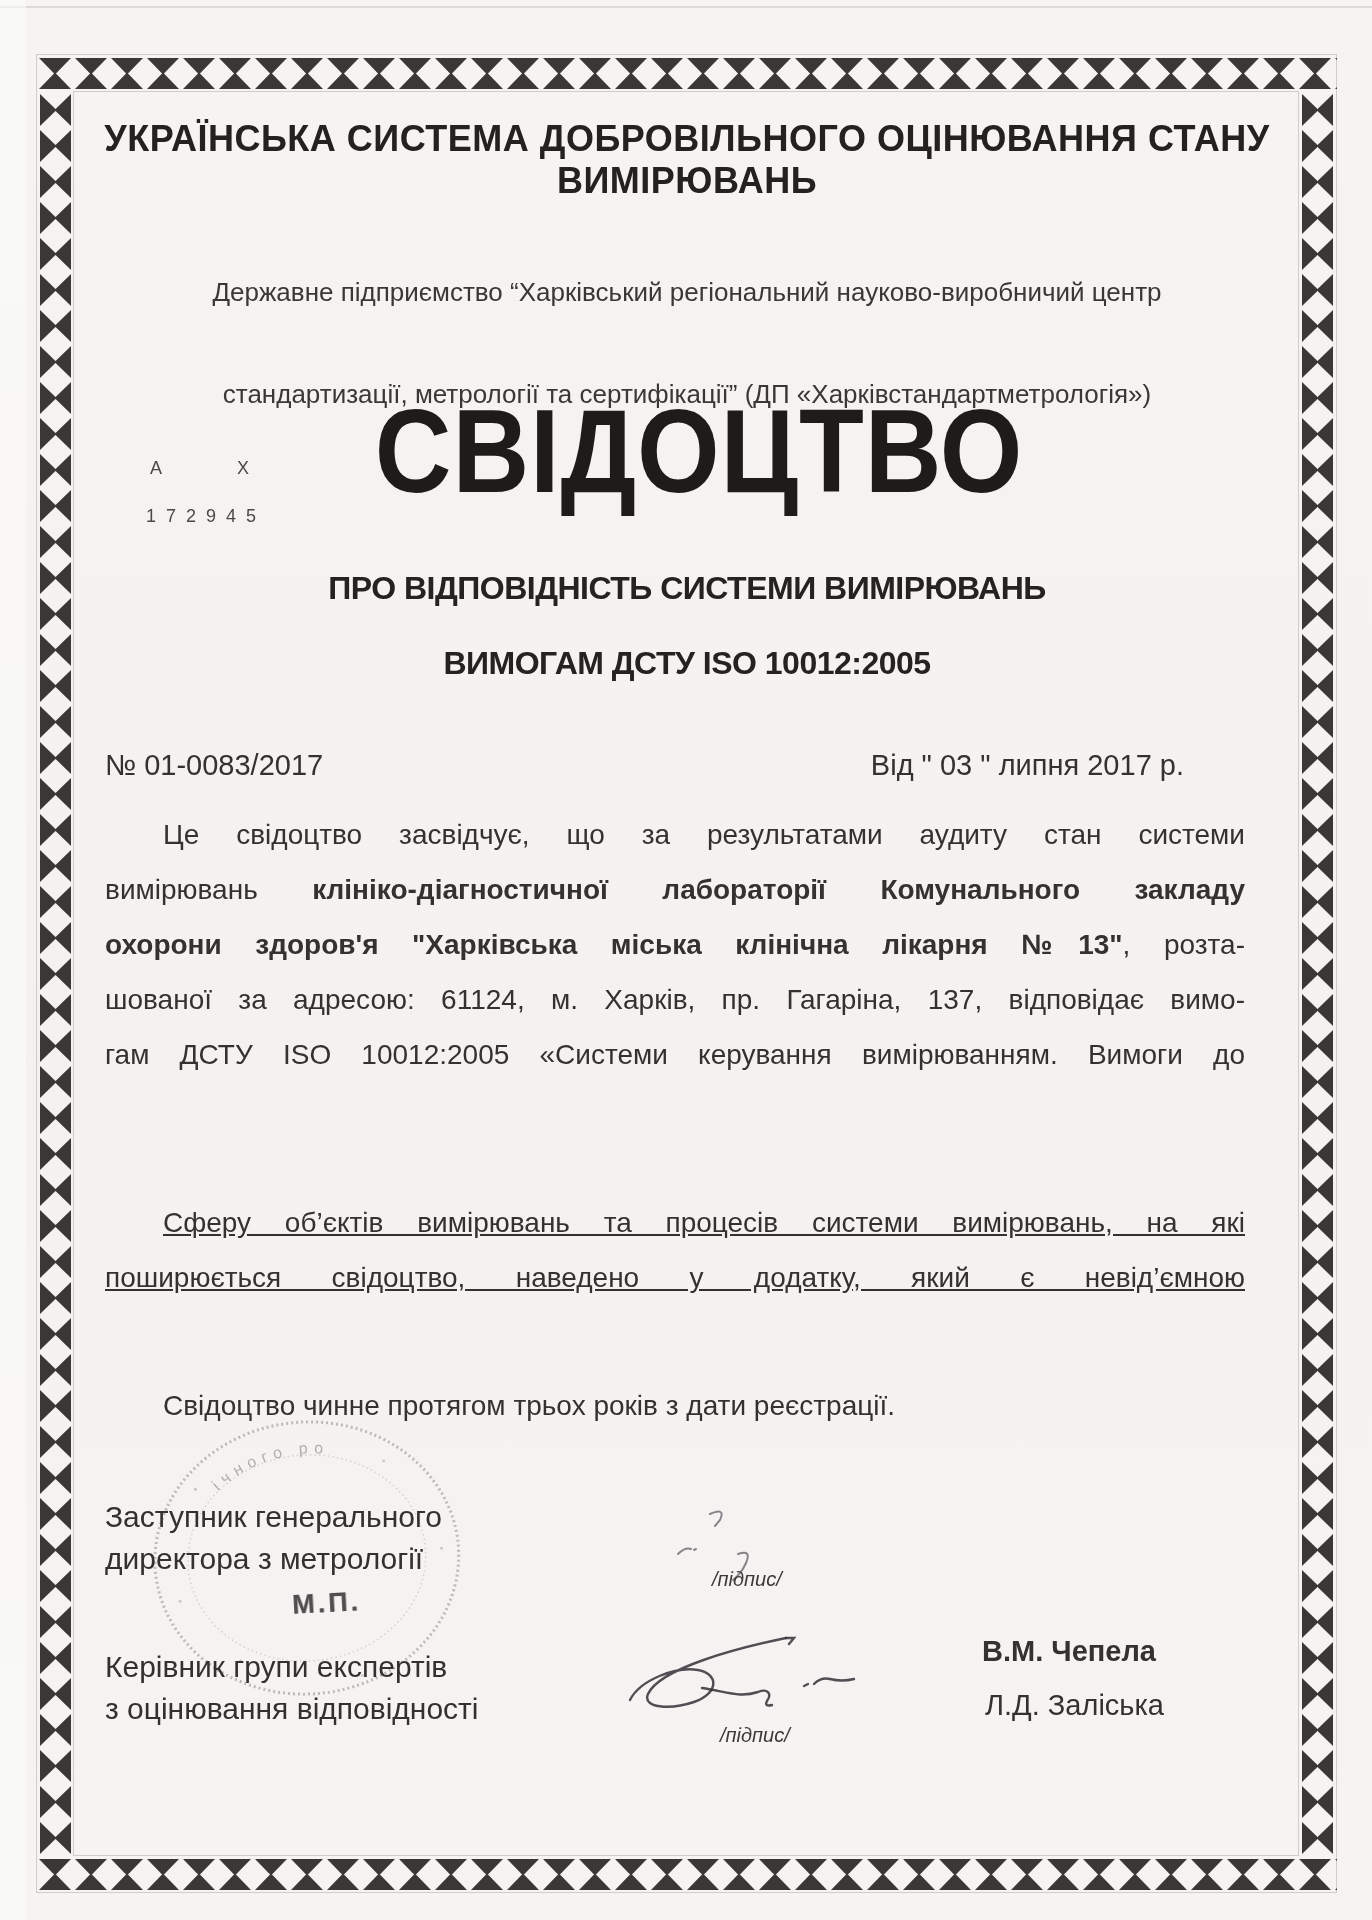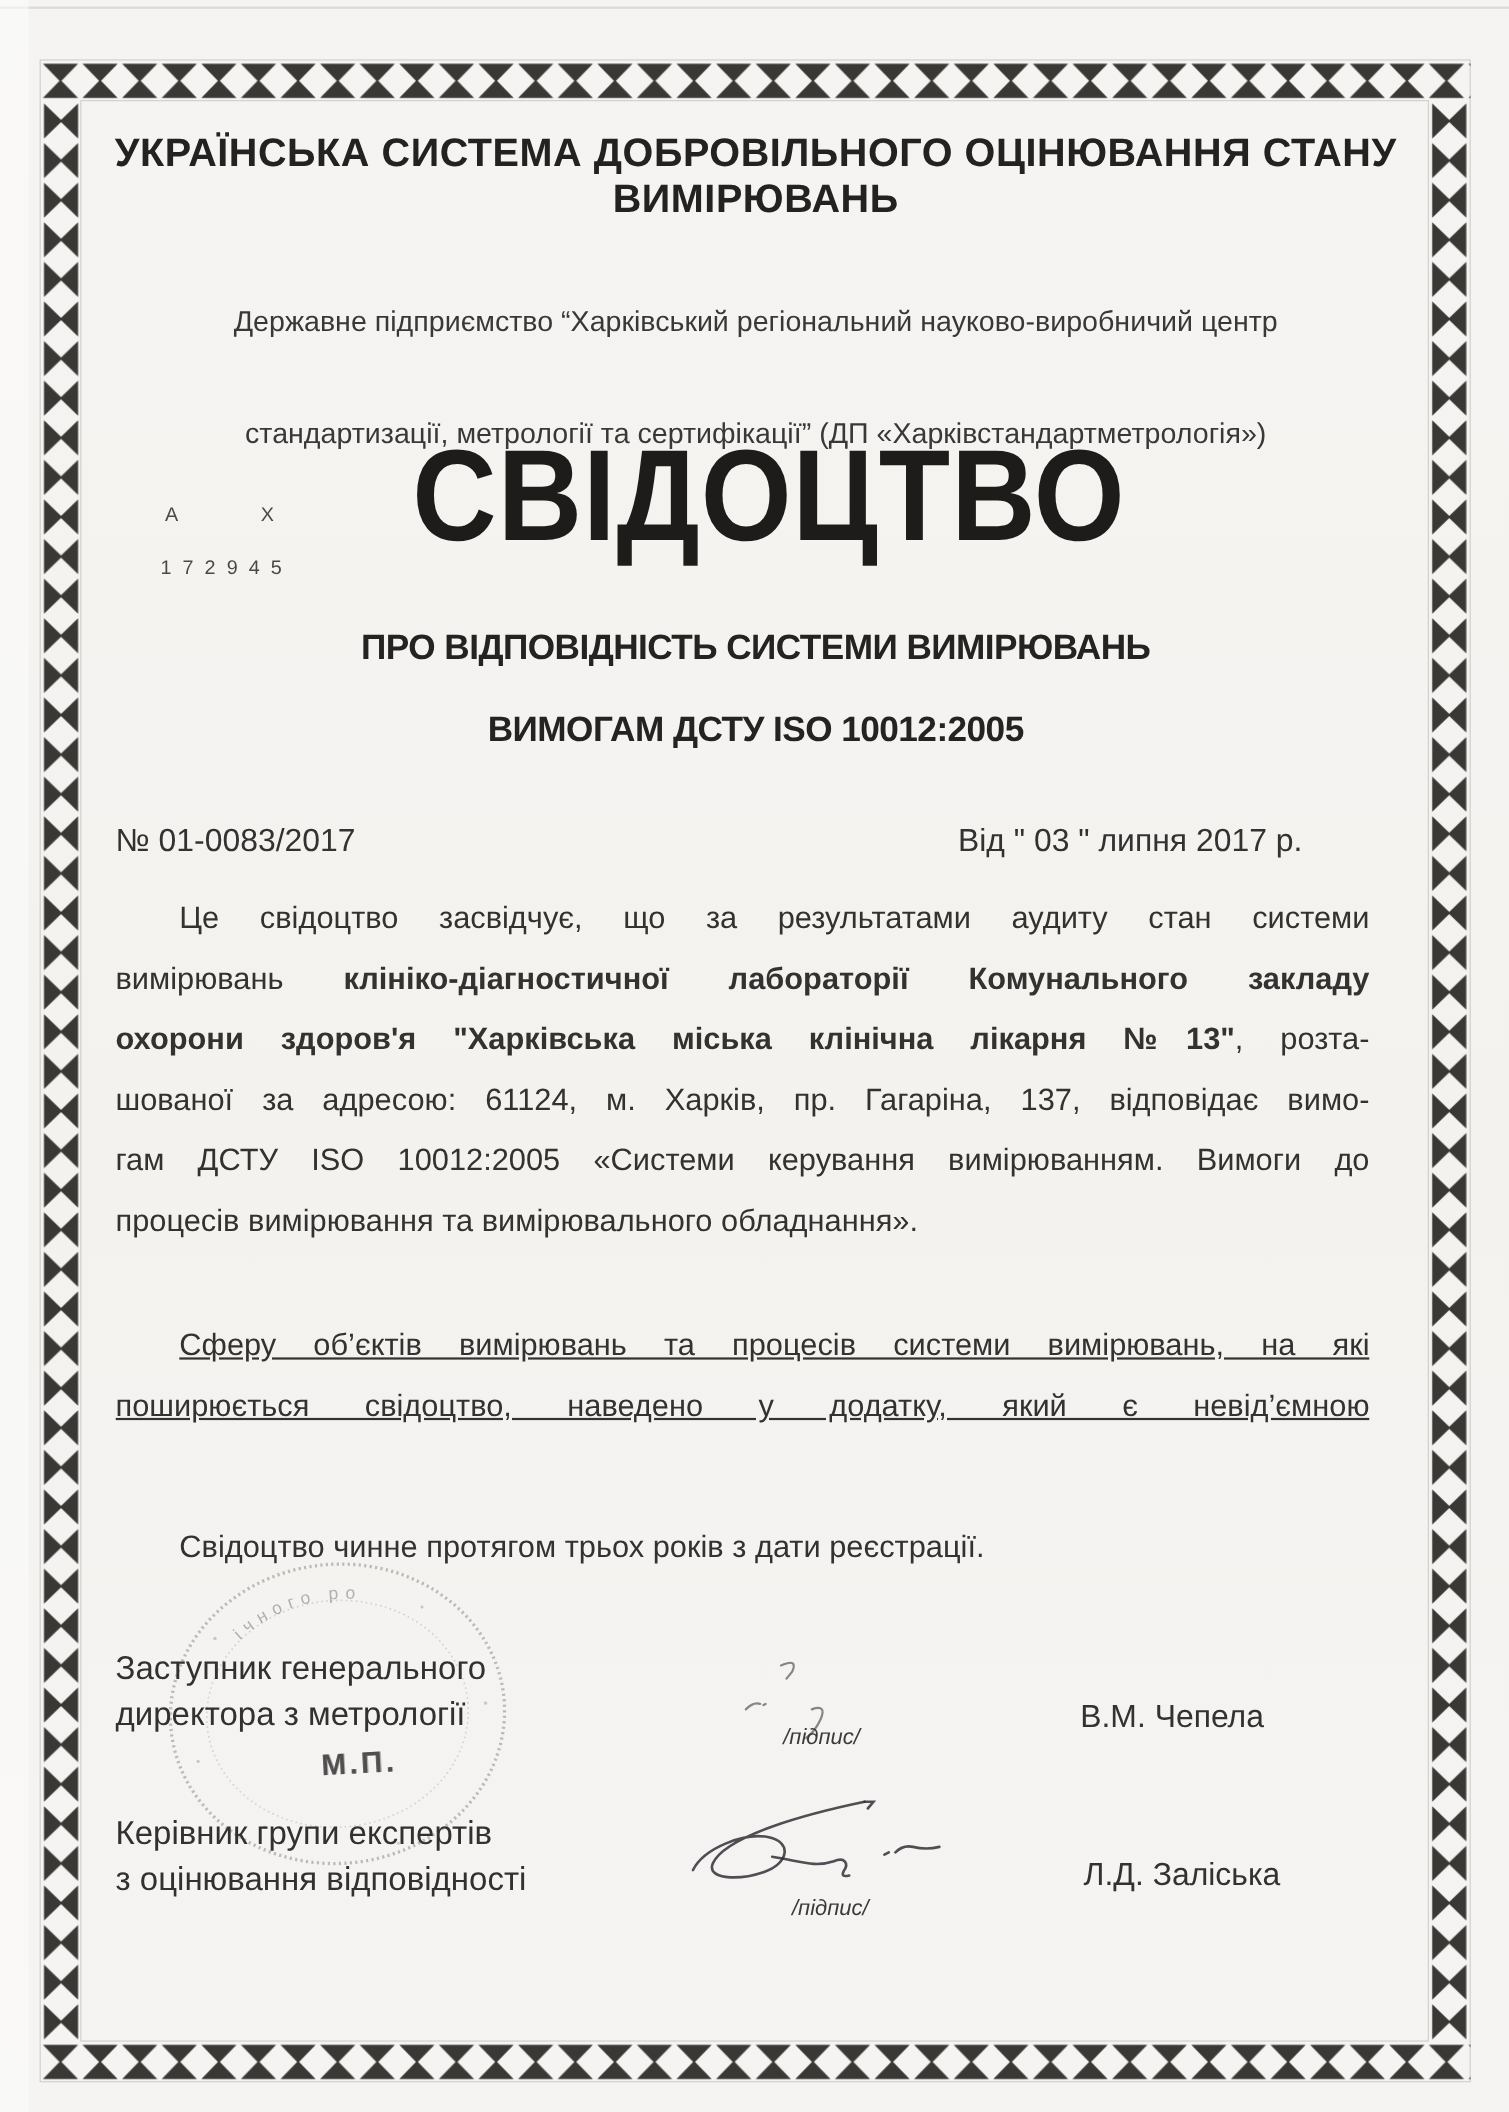--- a/index.html
+++ b/index.html
@@ -100,21 +100,20 @@
 
   <div class="abs reg" style="left:105px;top:749px;">№ 01-0083/2017</div>
   <div class="abs reg" style="right:188px;top:749px;">Від " 03 " липня 2017 р.</div>
 
   <div class="abs para" style="top:807px;">
       <div class="tline j ind"><span>Це свідоцтво засвідчує, що за результатами аудиту стан системи</span></div>
       <div class="tline j"><span>вимірювань </span><span class="b">клініко-діагностичної лабораторії Комунального закладу</span></div>
       <div class="tline j"><span class="b">охорони здоров'я "Харківська міська клінічна лікарня №13"</span><span>, розта-</span></div>
       <div class="tline j"><span>шованої за адресою: 61124, м. Харків, пр. Гагаріна, 137, відповідає вимо-</span></div>
       <div class="tline j"><span>гам ДСТУ ISO 10012:2005 «Системи керування вимірюванням. Вимоги до</span></div>
-      <div class="tline"><span>процесів вимірювання та вимірювального обладнання».</span></div>
     </div>
   <div class="abs para" style="top:1195px;text-decoration:underline;">
       <div class="tline j ind"><span>Сферу об’єктів вимірювань та процесів системи вимірювань, на які</span></div>
       <div class="tline j"><span>поширюється свідоцтво, наведено у додатку, який є невід’ємною</span></div>
     </div>
   <div class="abs para" style="top:1378px;">
       <div class="tline ind"><span>Свідоцтво чинне протягом трьох років з дати реєстрації.</span></div>
     </div>
 
   <svg class="abs stamp" width="330" height="300" viewBox="0 0 330 300">
@@ -139,21 +138,21 @@
   </div>
   <svg class="abs" style="left:672px;top:1502px;" width="130" height="85" viewBox="0 0 130 85">
     <g fill="none" stroke="rgba(75,72,80,.65)" stroke-width="2" stroke-linecap="round">
       <path d="M38,12 q16,-7 10,6 l-5,6"></path>
       <path d="M6,52 q7,-7 13,-5"></path>
       <path d="M22,48 l2,-1"></path>
       <path d="M66,52 q14,-5 8,9 q-5,11 -13,17"></path>
     </g>
   </svg>
   <div class="abs sig-label" style="left:712px;top:1568px;">/підпис/</div>
-  <div class="abs sig-name" style="left:982px;top:1545px;">В.М. Чепела</div>
+  <div class="abs sig-name" style="left:982px;top:1635px;font-weight:bold;">В.М. Чепела</div>
 
   <div class="abs role" style="top:1646px;">
     <div>Керівник групи експертів</div>
     <div>з оцінювання відповідності</div>
   </div>
   <svg class="abs" style="left:618px;top:1632px;" width="270" height="95" viewBox="0 0 270 95">
     <g fill="none" stroke="rgba(50,48,54,.85)" stroke-width="2.4" stroke-linecap="round">
       <path d="M12,68 C22,48 58,34 80,38 C102,42 100,62 76,70 C52,78 24,76 30,62 C42,36 120,16 168,6"></path>
       <path d="M168,6 l8,0 -5,6"></path>
       <path d="M84,56 C110,60 122,66 140,60 C150,56 154,62 149,69 q-3,6 5,4"></path>

